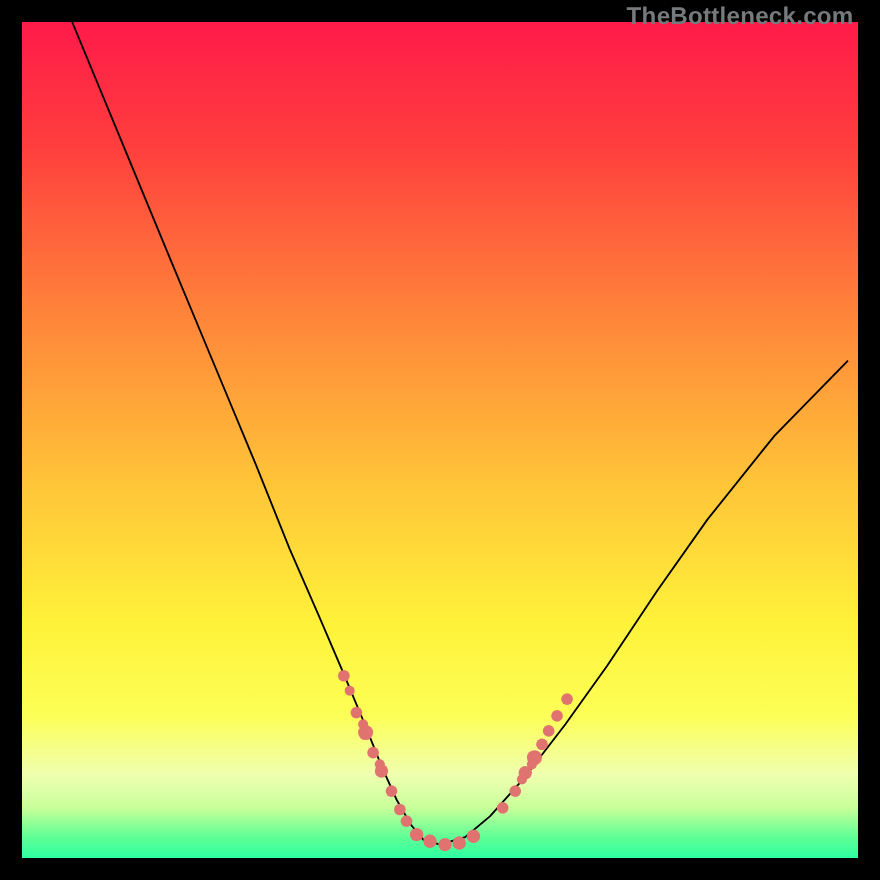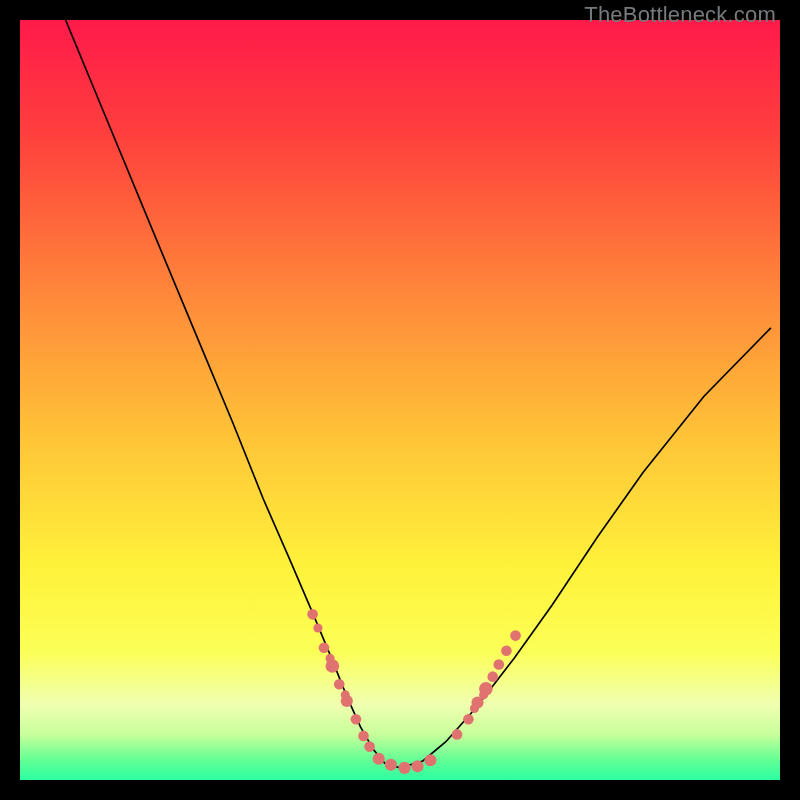--- a/index.html
+++ b/index.html
@@ -30,21 +30,21 @@
   .gradient {
     position: absolute;
     left: 0; top: 0; right: 0; bottom: 0;
   }
   .watermark {
     position: absolute;
     top: 2px;
     right: 24px;
     color: #777a7c;
     font-size: 22px;
-    font-weight: 400;
+    font-weight: 700;
     letter-spacing: 0.2px;
   }
   svg.curve {
     position: absolute;
     left: 0; top: 0;
     width: 760px;
     height: 760px;
   }
   .curve path.main {
     fill: none;

